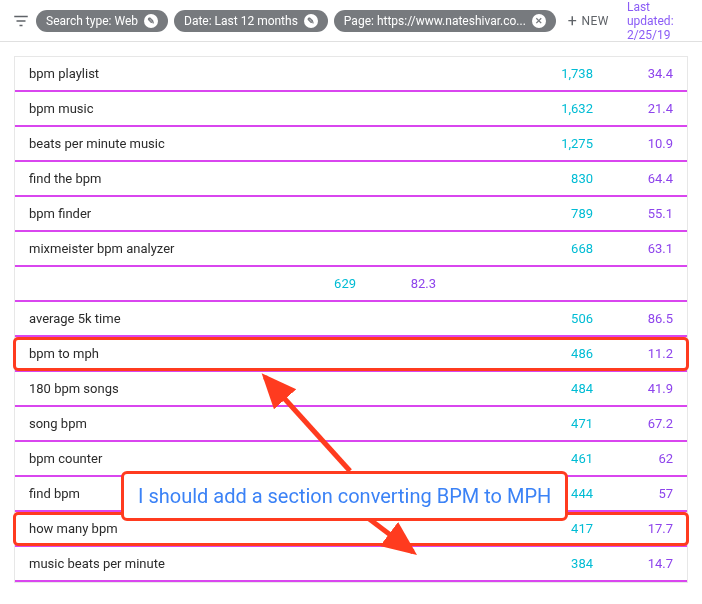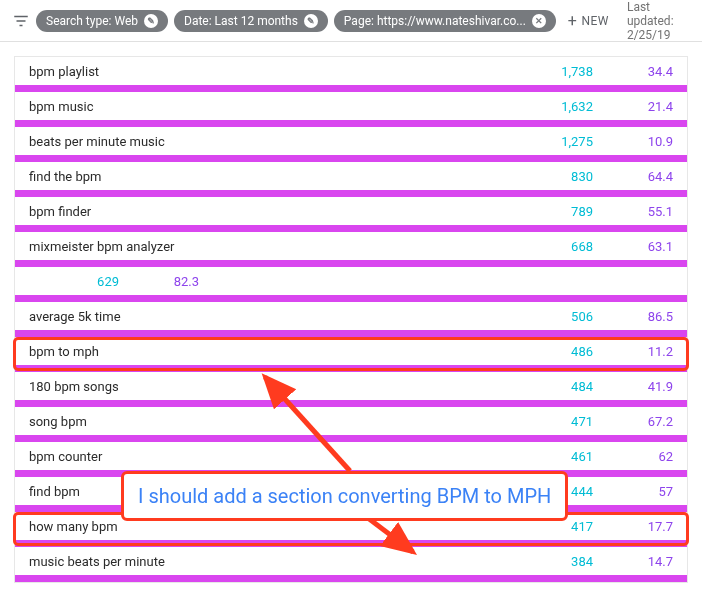--- a/index.html
+++ b/index.html
@@ -49,33 +49,34 @@
     display: inline-flex;
     align-items: center;
     gap: 4px;
     color: #5f6368;
     font-size: 12px;
     letter-spacing: 0.5px;
     padding: 4px 6px;
   }
   .plus { font-size: 16px; line-height: 1; }
   .spacer { flex: 1; }
-  .lastupd { color: #737373; font-size: 12px; }
+  .lastupd { color: #8b5cf6; font-size: 12px; }
   .panel {
     margin: 14px 14px 0 14px;
     border: 1px solid #e7e7e7;
     position: relative;
   }
   .row {
     display: flex;
     align-items: center;
     padding: 0 14px;
     height: 35px;
-    border-bottom: 7px solid #d946ef;
+    border-bottom: 2px solid #d946ef;
     font-size: 13px;
+    justify-content: center;
   }
   .row:last-child { border-bottom: none; }
   .qcell { flex: 1; color: #2b2b2b; }
   .ncell { width: 90px; text-align: right; color: #00bcd4; }
   .pcell { width: 80px; text-align: right; color: #8e44ec; padding-left: 38px; }
   
   .hl {
     position: absolute;
     border: 3px solid #ff3b1f;
     border-radius: 5px;

